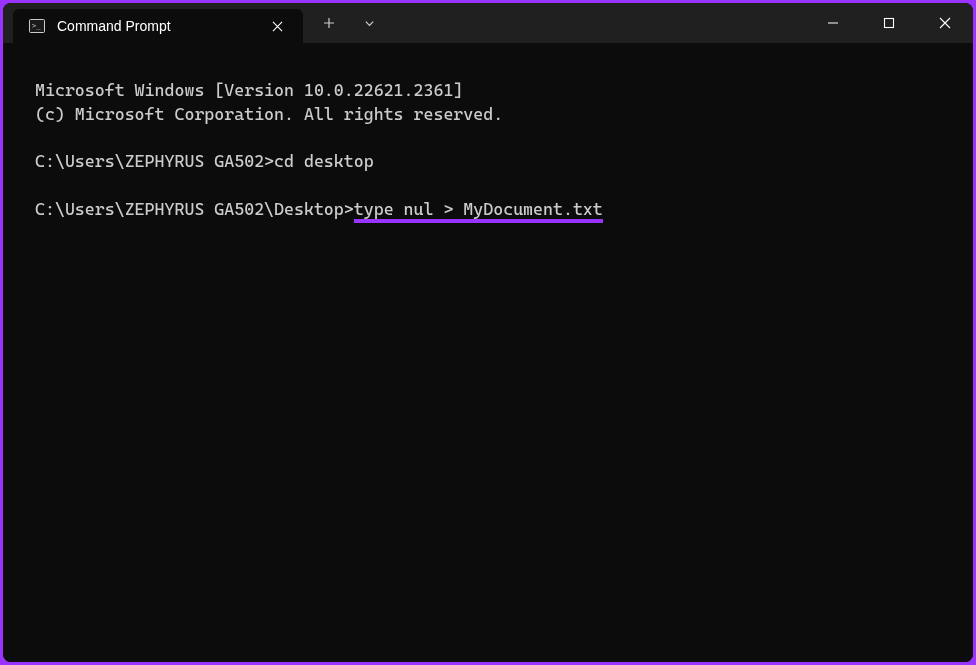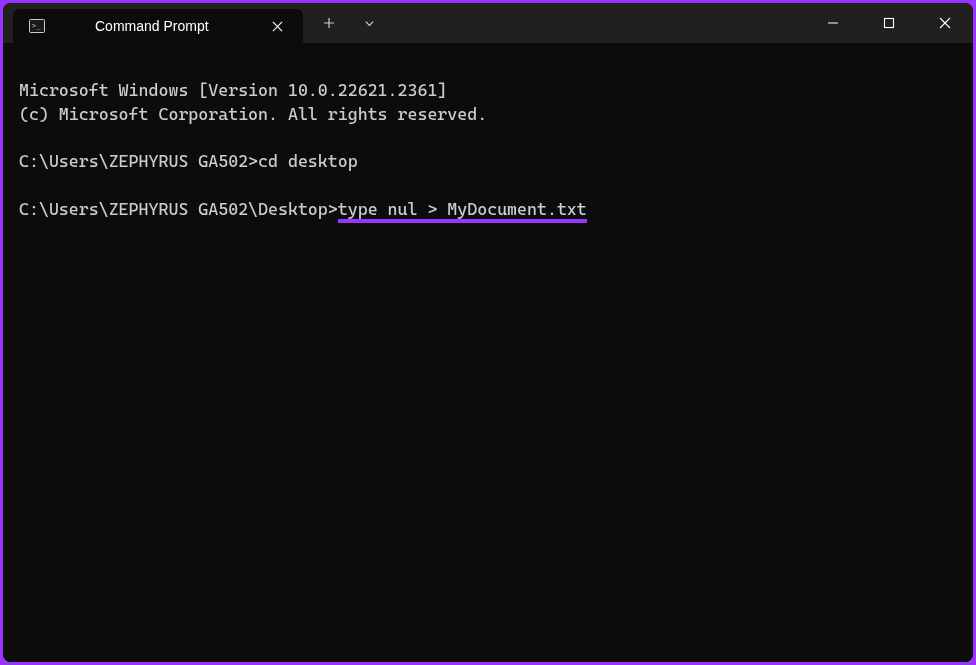--- a/index.html
+++ b/index.html
@@ -58,21 +58,20 @@
     .tab-icon svg {
       width: 16px;
       height: 16px;
     }
     
     .tab-title {
       color: #ffffff;
       font-size: 14px;
       font-family: 'Segoe UI', sans-serif;
       flex: 1;
-      margin-left: 38px;
     }
     
     .tab-close {
       width: 20px;
       height: 20px;
       display: flex;
       align-items: center;
       justify-content: center;
       cursor: pointer;
       color: #ffffff;
@@ -115,21 +114,21 @@
     }
     
     .window-control svg {
       width: 12px;
       height: 12px;
     }
     
     .terminal-body {
       flex: 1;
       background: #0c0c0c;
-      padding: 12px 16px;
+      padding: 12px 32px;
       color: #cccccc;
       font-size: 17px;
       line-height: 1.4;
       white-space: pre;
       font-family: Consolas, 'Cascadia Mono', monospace;
     }
     
     .terminal-line {
       white-space: pre;
     }

